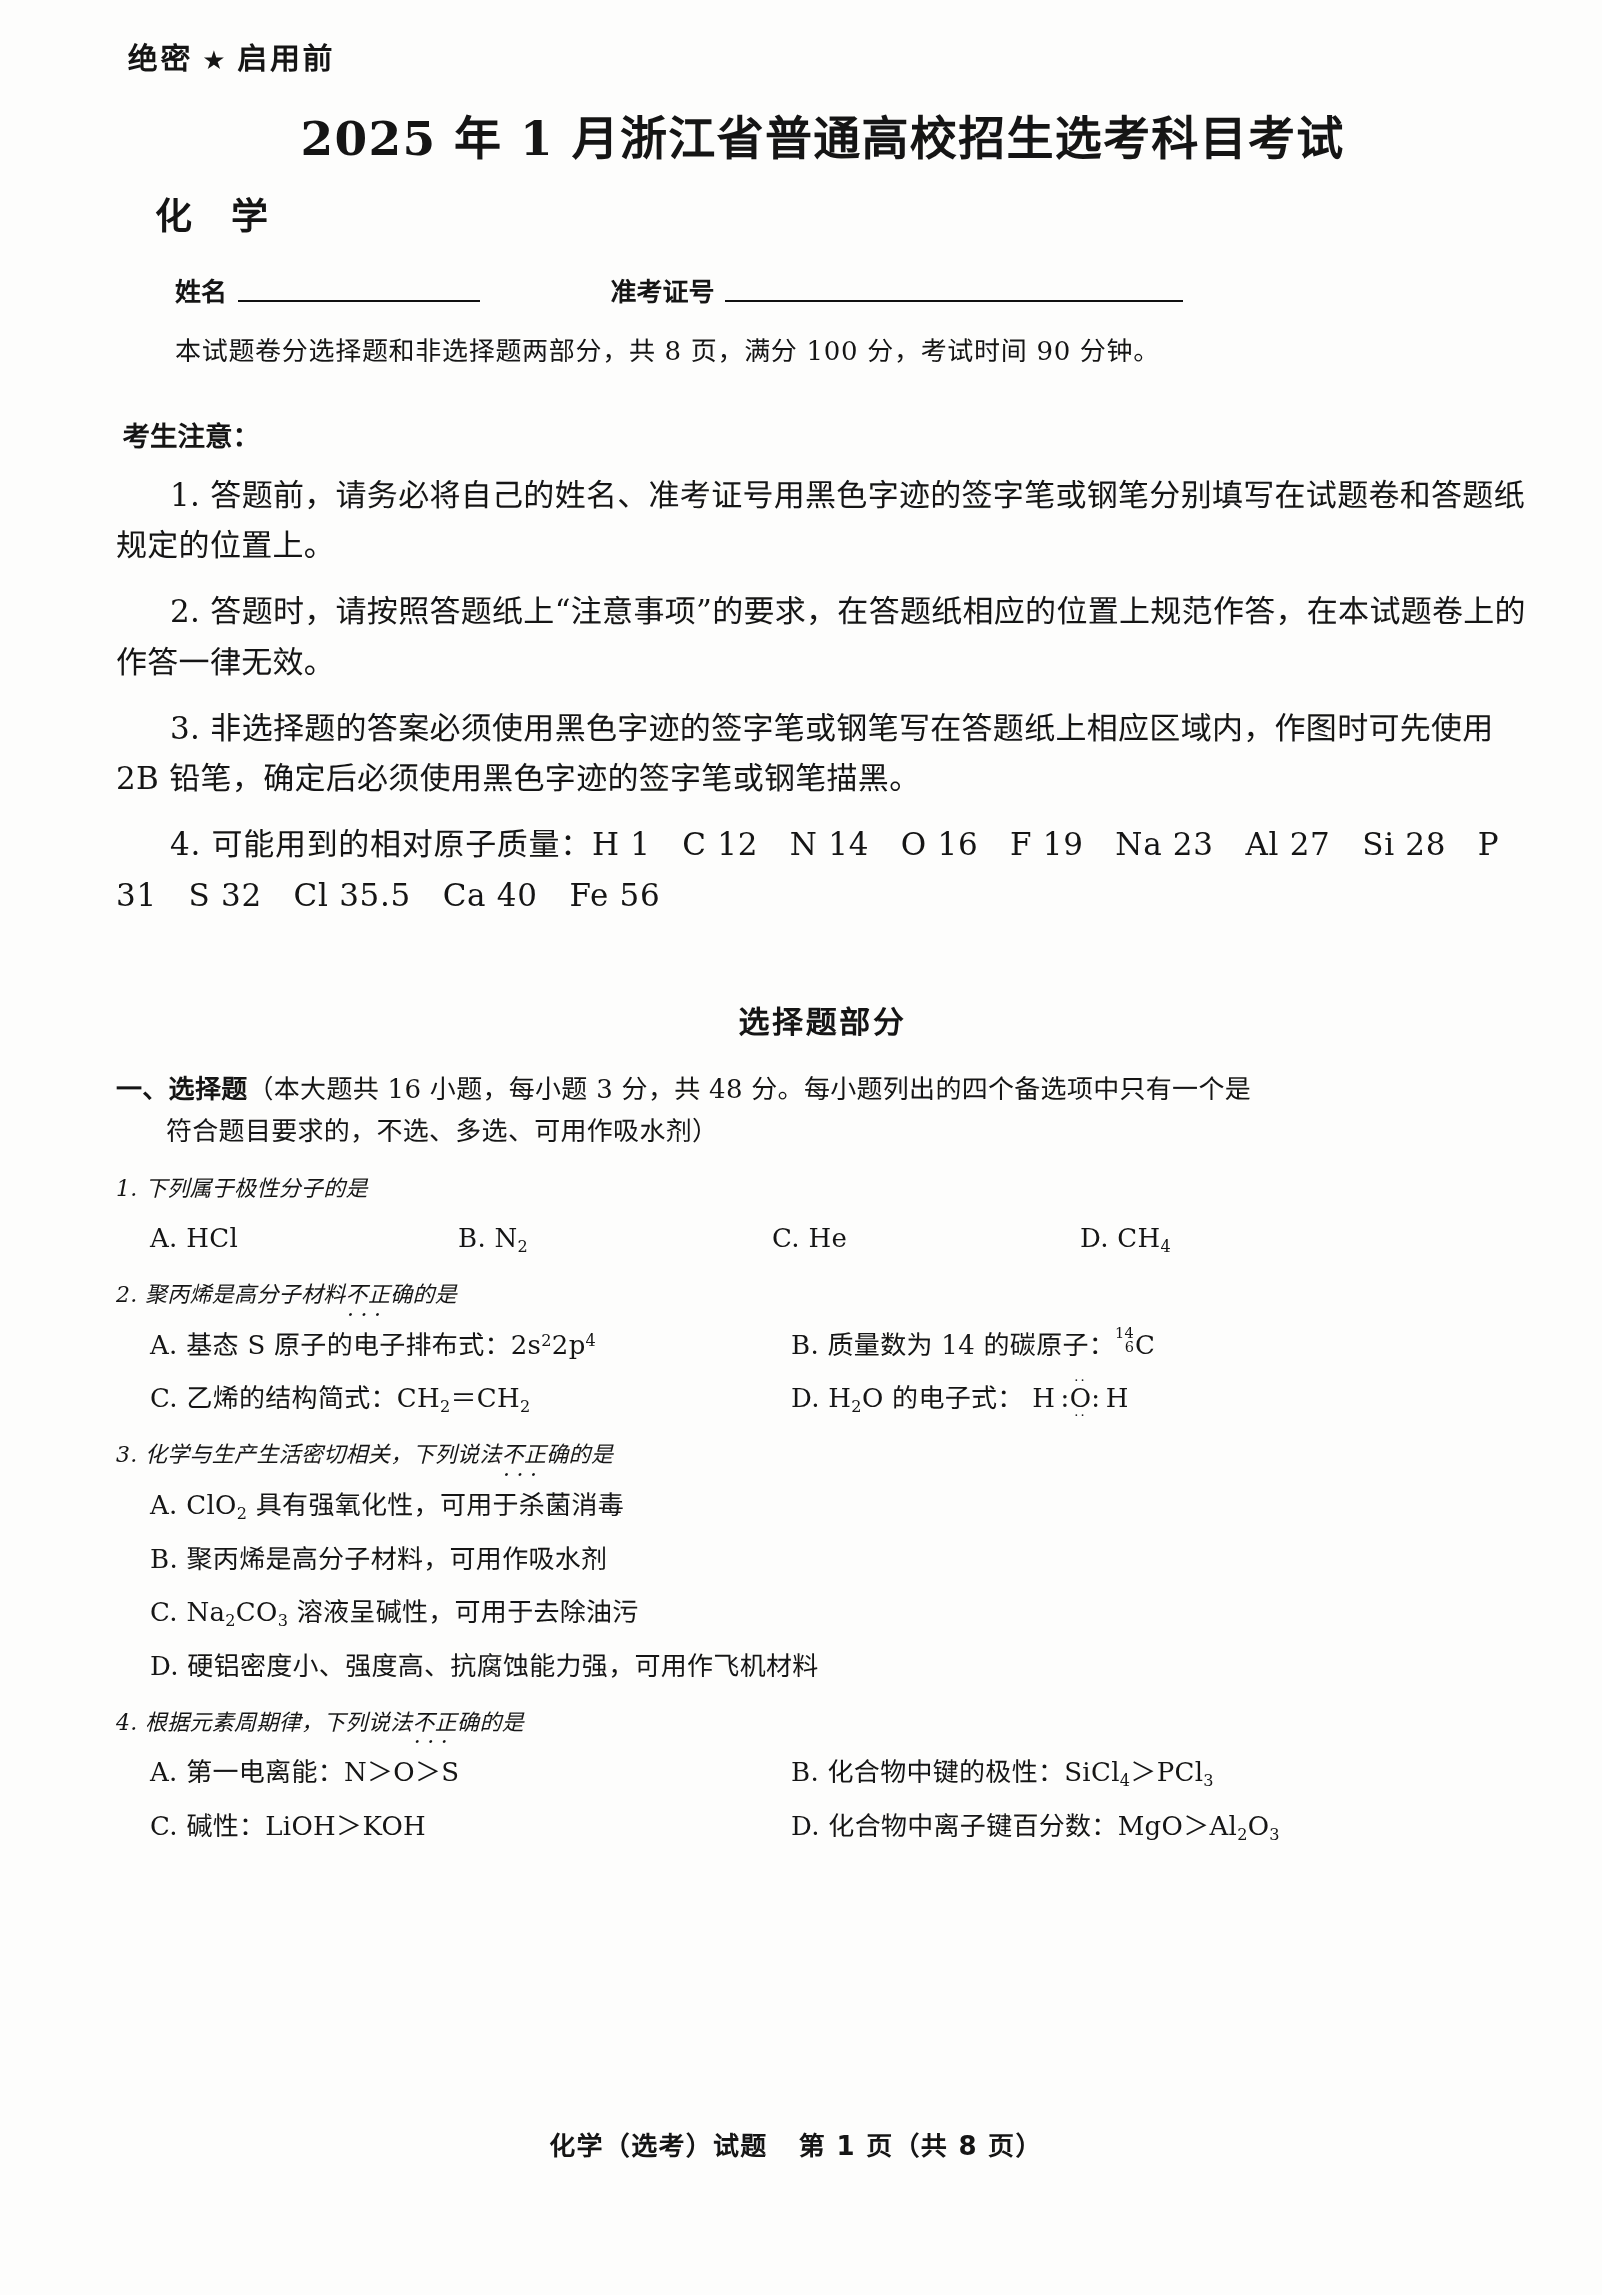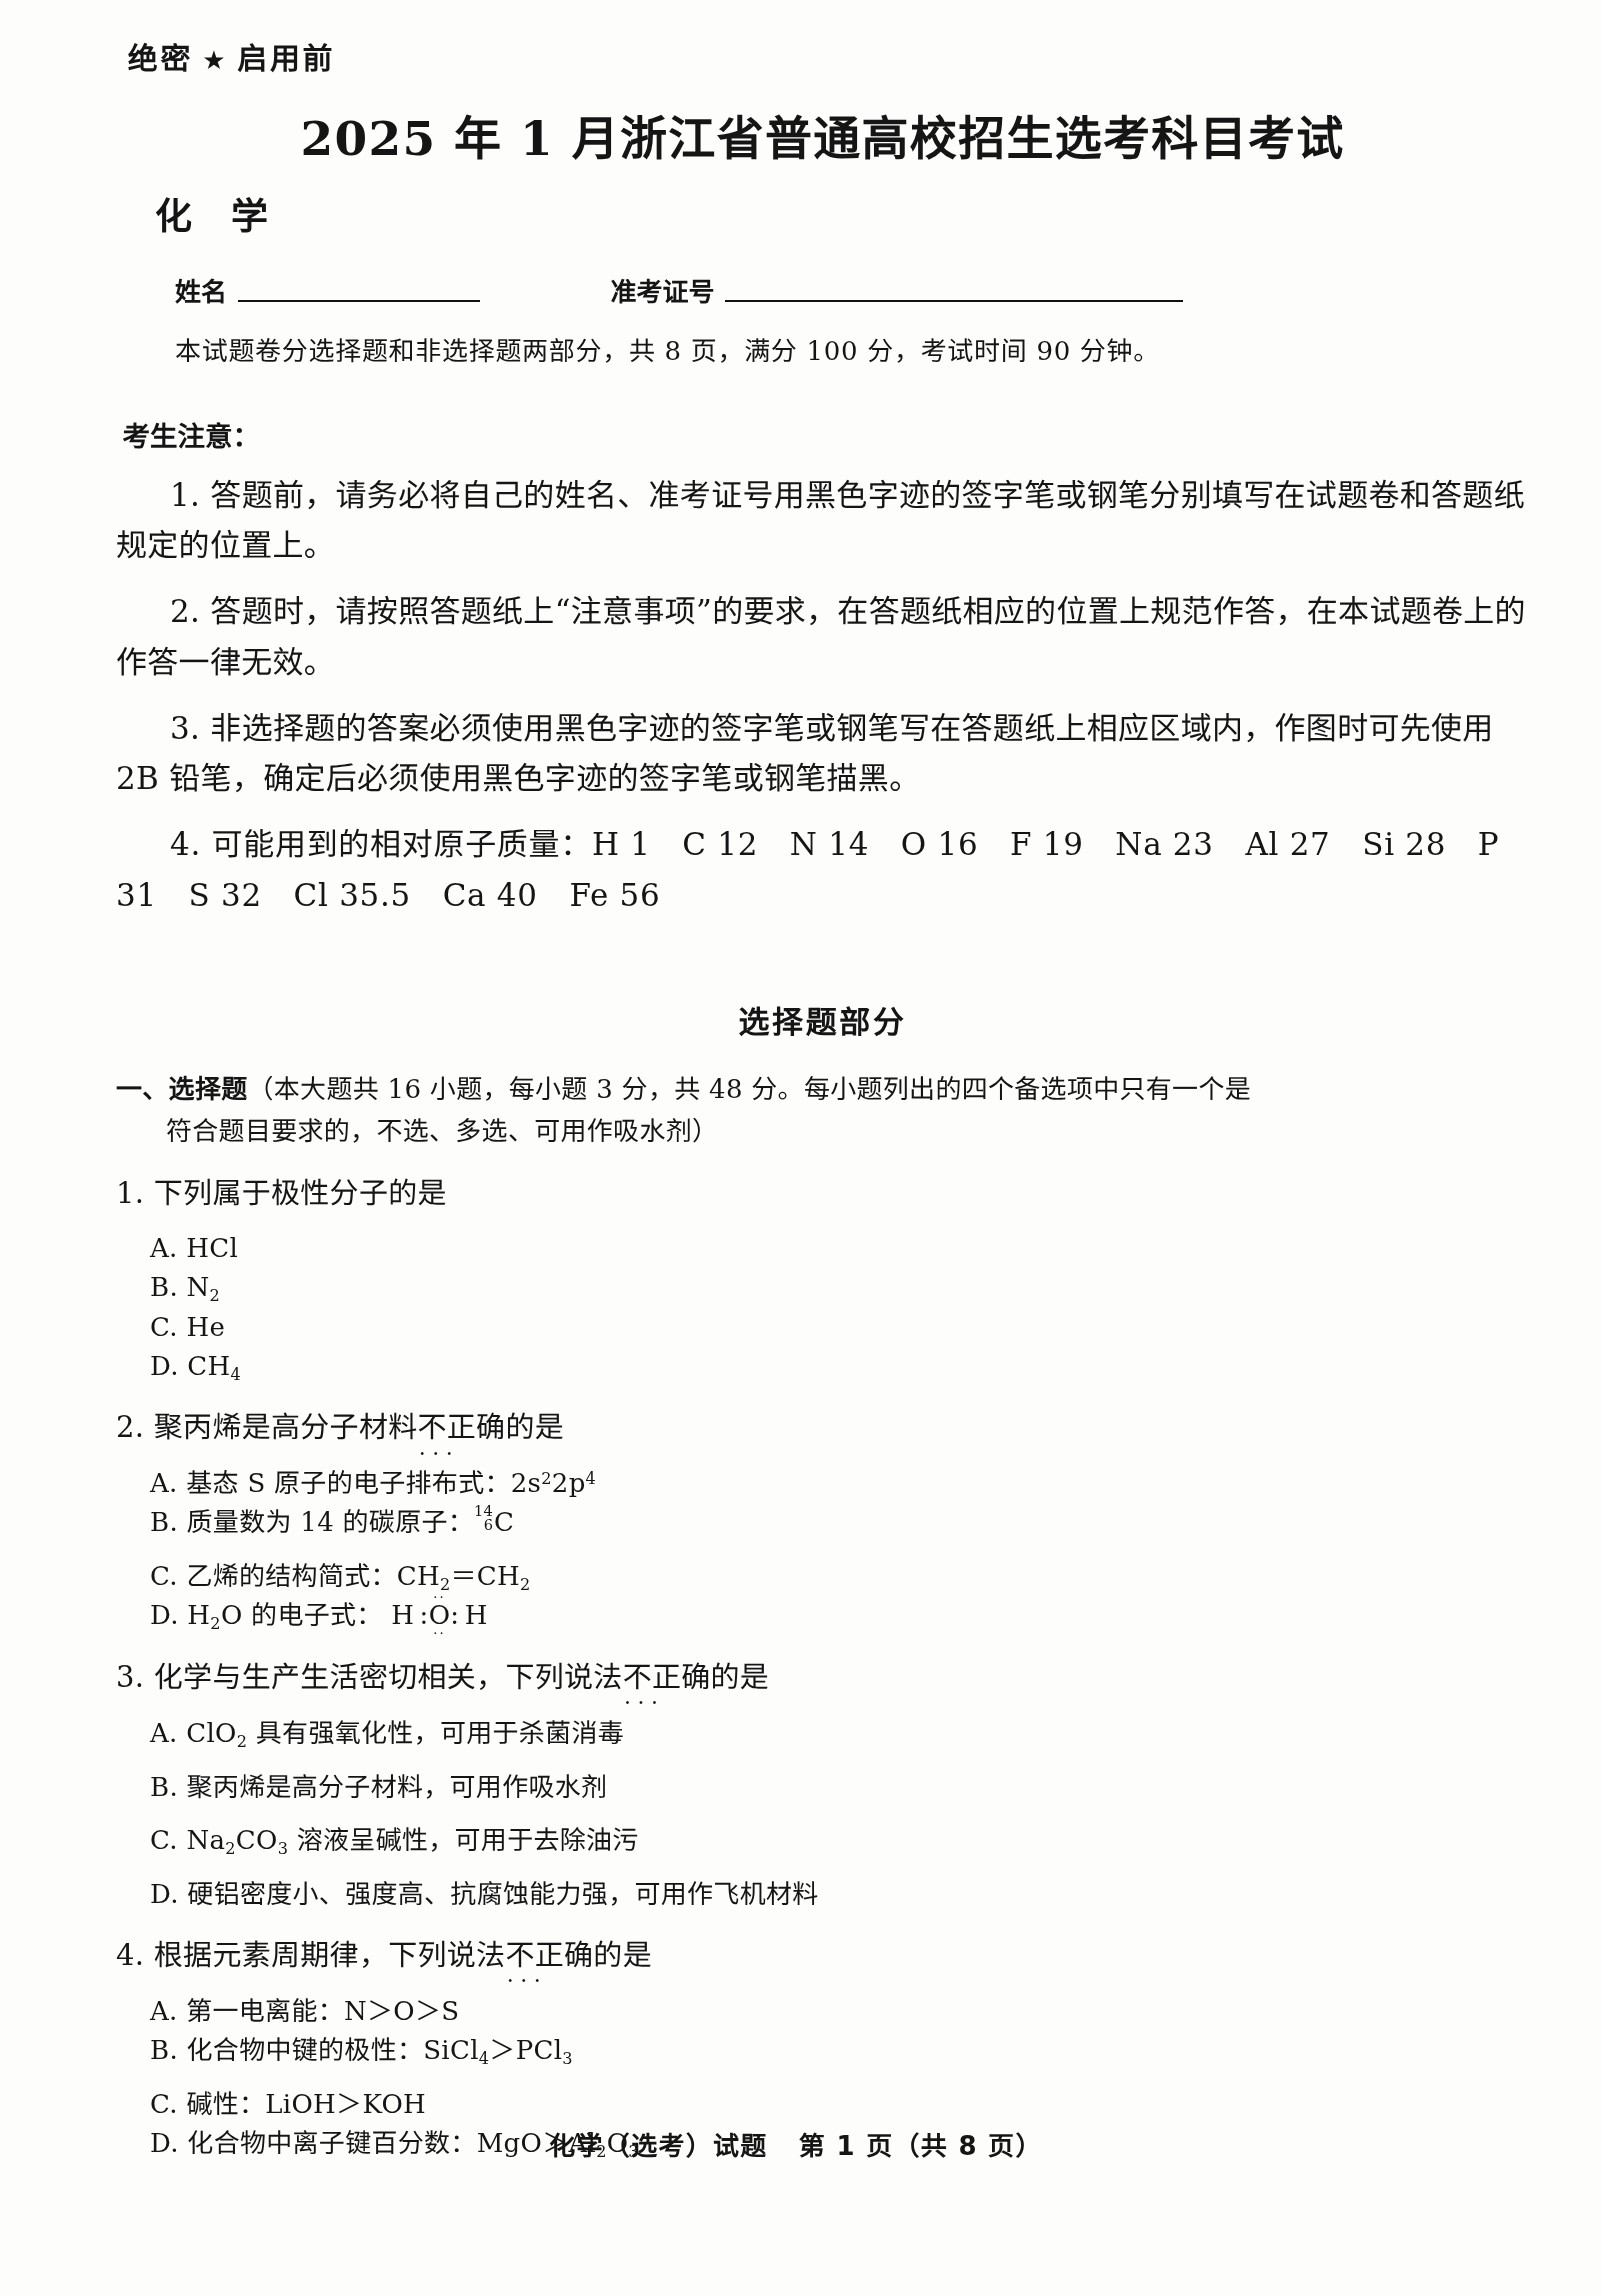--- a/index.html
+++ b/index.html
@@ -122,45 +122,45 @@
   }
   .bigq .bq-label {
     font-family: "DejaVu Sans", "Liberation Sans", sans-serif;
     font-weight: bold;
   }
   .bigq .bq-cont { display: block; text-indent: 50px; }
 
   
   .q { margin-top: 19.6px; }
   .q-stem {
-    font-size: 29px;
+    font-size: 22px;
     line-height: 1.5;
     position: relative;
     letter-spacing: 0.3px;
+    font-style: italic;
   }
   .dotted { position: relative; display: inline-block; }
   .dotted::after {
     content: "···";
     position: absolute;
     left: 1.3px;
     bottom: -19.6px;
     font-size: 22px;
     letter-spacing: 6.5px;
     color: #151515;
   }
   .opts {
     margin-top: 14.4px;
     padding-left: 34px;
   }
   .opt-row {
     display: flex;
     font-size: 26px;
     line-height: 1.5;
     margin-top: 14.4px;
-    flex-direction: column;
   }
   .opt-row.single { display: block; }
   .opt {
     white-space: nowrap;
     letter-spacing: 0.3px;
   }
   .opt.c1 { width: 308px; }
   .opt.c2 { width: 314px; }
   .opt.c3 { width: 308px; }
   .opt.c4 { width: 301px; }

